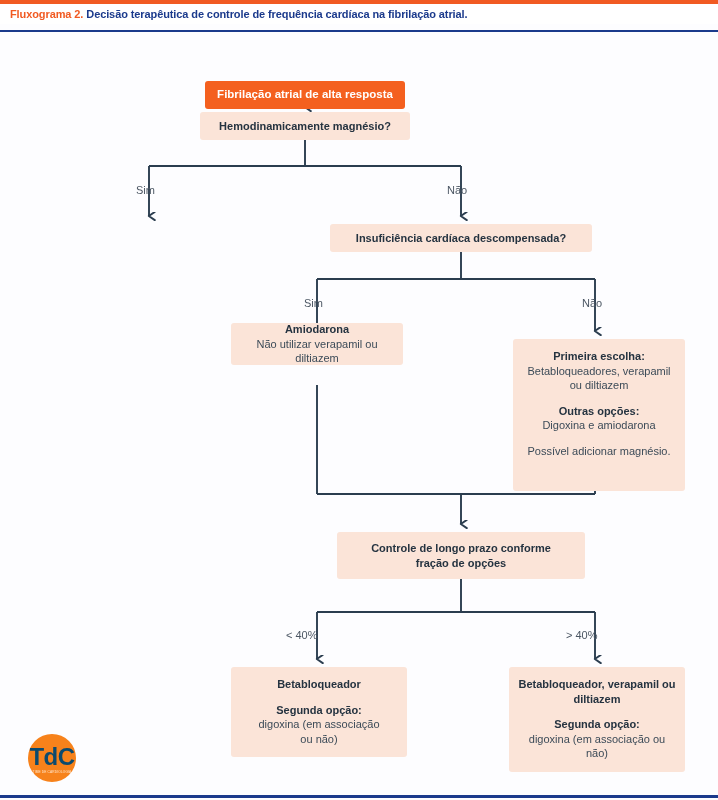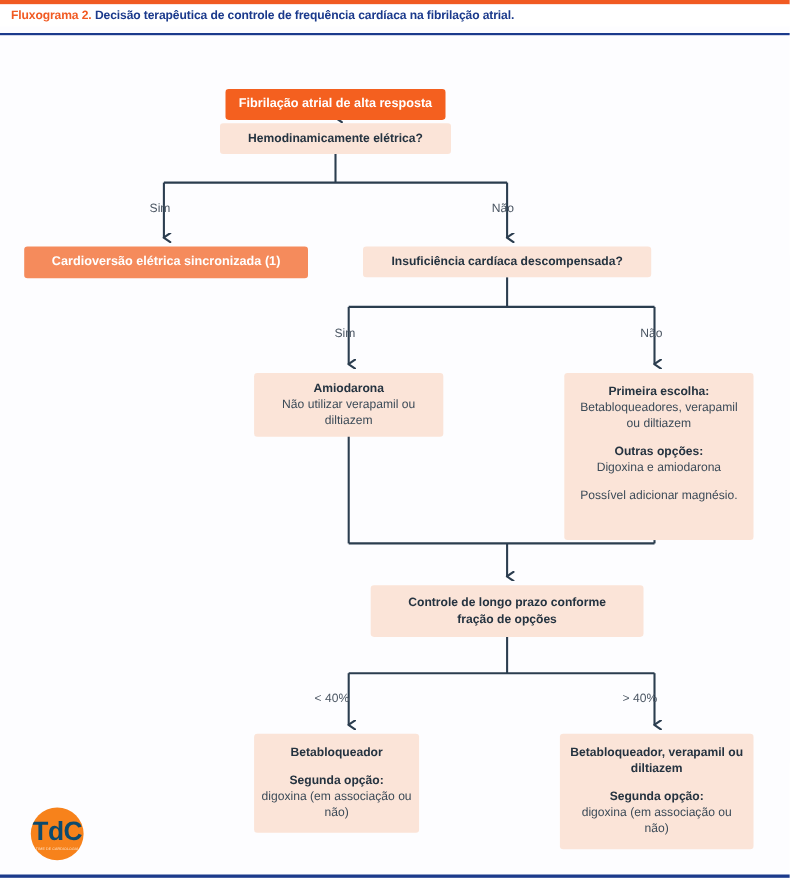--- a/index.html
+++ b/index.html
@@ -187,38 +187,35 @@
       <line x1="317" y1="612" x2="317" y2="659" marker-end="url(#arw)"></line>
       <line x1="595" y1="612" x2="595" y2="659" marker-end="url(#arw)"></line>
     </g>
   </svg>
 
   <div class="node node-orange" style="left:205px; top:53px; width:200px; height:28px;margin-top:28px;">
     <span class="ln">Fibrilação atrial de alta resposta</span>
   </div>
 
   <div class="node node-peach" style="left:200px; top:112px; width:210px; height:28px; font-weight:bold;">
-    <span class="ln b">Hemodinamicamente elétrica?</span>
+    <span class="ln b">Hemodinamicamente magnésio?</span>
   </div>
 
   <div class="edge-label" style="left:136px; top:184px;">Sim</div>
   <div class="edge-label" style="left:447px; top:184px;">Não</div>
 
-  <div class="node node-salmon" style="left:22px; top:224px; width:258px; height:29px;">
-    <span class="ln">Cardioversão elétrica sincronizada (1)</span>
-  </div>
 
   <div class="node node-peach" style="left:330px; top:224px; width:262px; height:28px;align-items:flex-end;">
     <span class="ln b">Insuficiência cardíaca descompensada?</span>
   </div>
 
   <div class="edge-label" style="left:304px; top:297px;">Sim</div>
   <div class="edge-label" style="left:582px; top:297px;">Não</div>
 
-  <div class="node node-peach" style="left:231px; top:339px; width:172px; height:58px; padding:0 9px;">
+  <div class="node node-peach" style="left:231px; top:323px; width:172px; height:42px; padding:0 9px;">
     <span class="ln b">Amiodarona</span>
     <span class="ln n">Não utilizar verapamil ou diltiazem</span>
   </div>
 
   <div class="node node-peach" style="left:513px; top:339px; width:172px; height:152px; padding:10px 8px; justify-content:flex-start;">
     <span class="ln b">Primeira escolha:</span>
     <span class="ln n">Betabloqueadores, verapamil ou diltiazem</span>
     <span class="sp"></span>
     <span class="ln b">Outras opções:</span>
     <span class="ln n">Digoxina e amiodarona</span>
@@ -227,21 +224,21 @@
   </div>
 
   <div class="node node-peach" style="left:337px; top:532px; width:248px; height:47px;align-items:flex-end;">
     <span class="ln b">Controle de longo prazo conforme</span>
     <span class="ln b">fração de opções</span>
   </div>
 
   <div class="edge-label" style="left:286px; top:629px;">&lt; 40%</div>
   <div class="edge-label" style="left:566px; top:629px;">&gt; 40%</div>
 
-  <div class="node node-peach" style="left:231px; top:667px; width:150px; height:90px; padding:10px 0; justify-content:flex-start;">
+  <div class="node node-peach" style="left:231px; top:667px; width:176px; height:90px; padding:10px 20px; justify-content:flex-start;">
     <span class="ln b">Betabloqueador</span>
     <span class="sp"></span>
     <span class="ln b">Segunda opção:</span>
     <span class="ln n">digoxina (em associação ou não)</span>
   </div>
 
   <div class="node node-peach" style="left:509px; top:667px; width:176px; height:105px; padding:10px 8px; justify-content:flex-start;">
     <span class="ln b">Betabloqueador, verapamil ou diltiazem</span>
     <span class="sp"></span>
     <span class="ln b">Segunda opção:</span>

